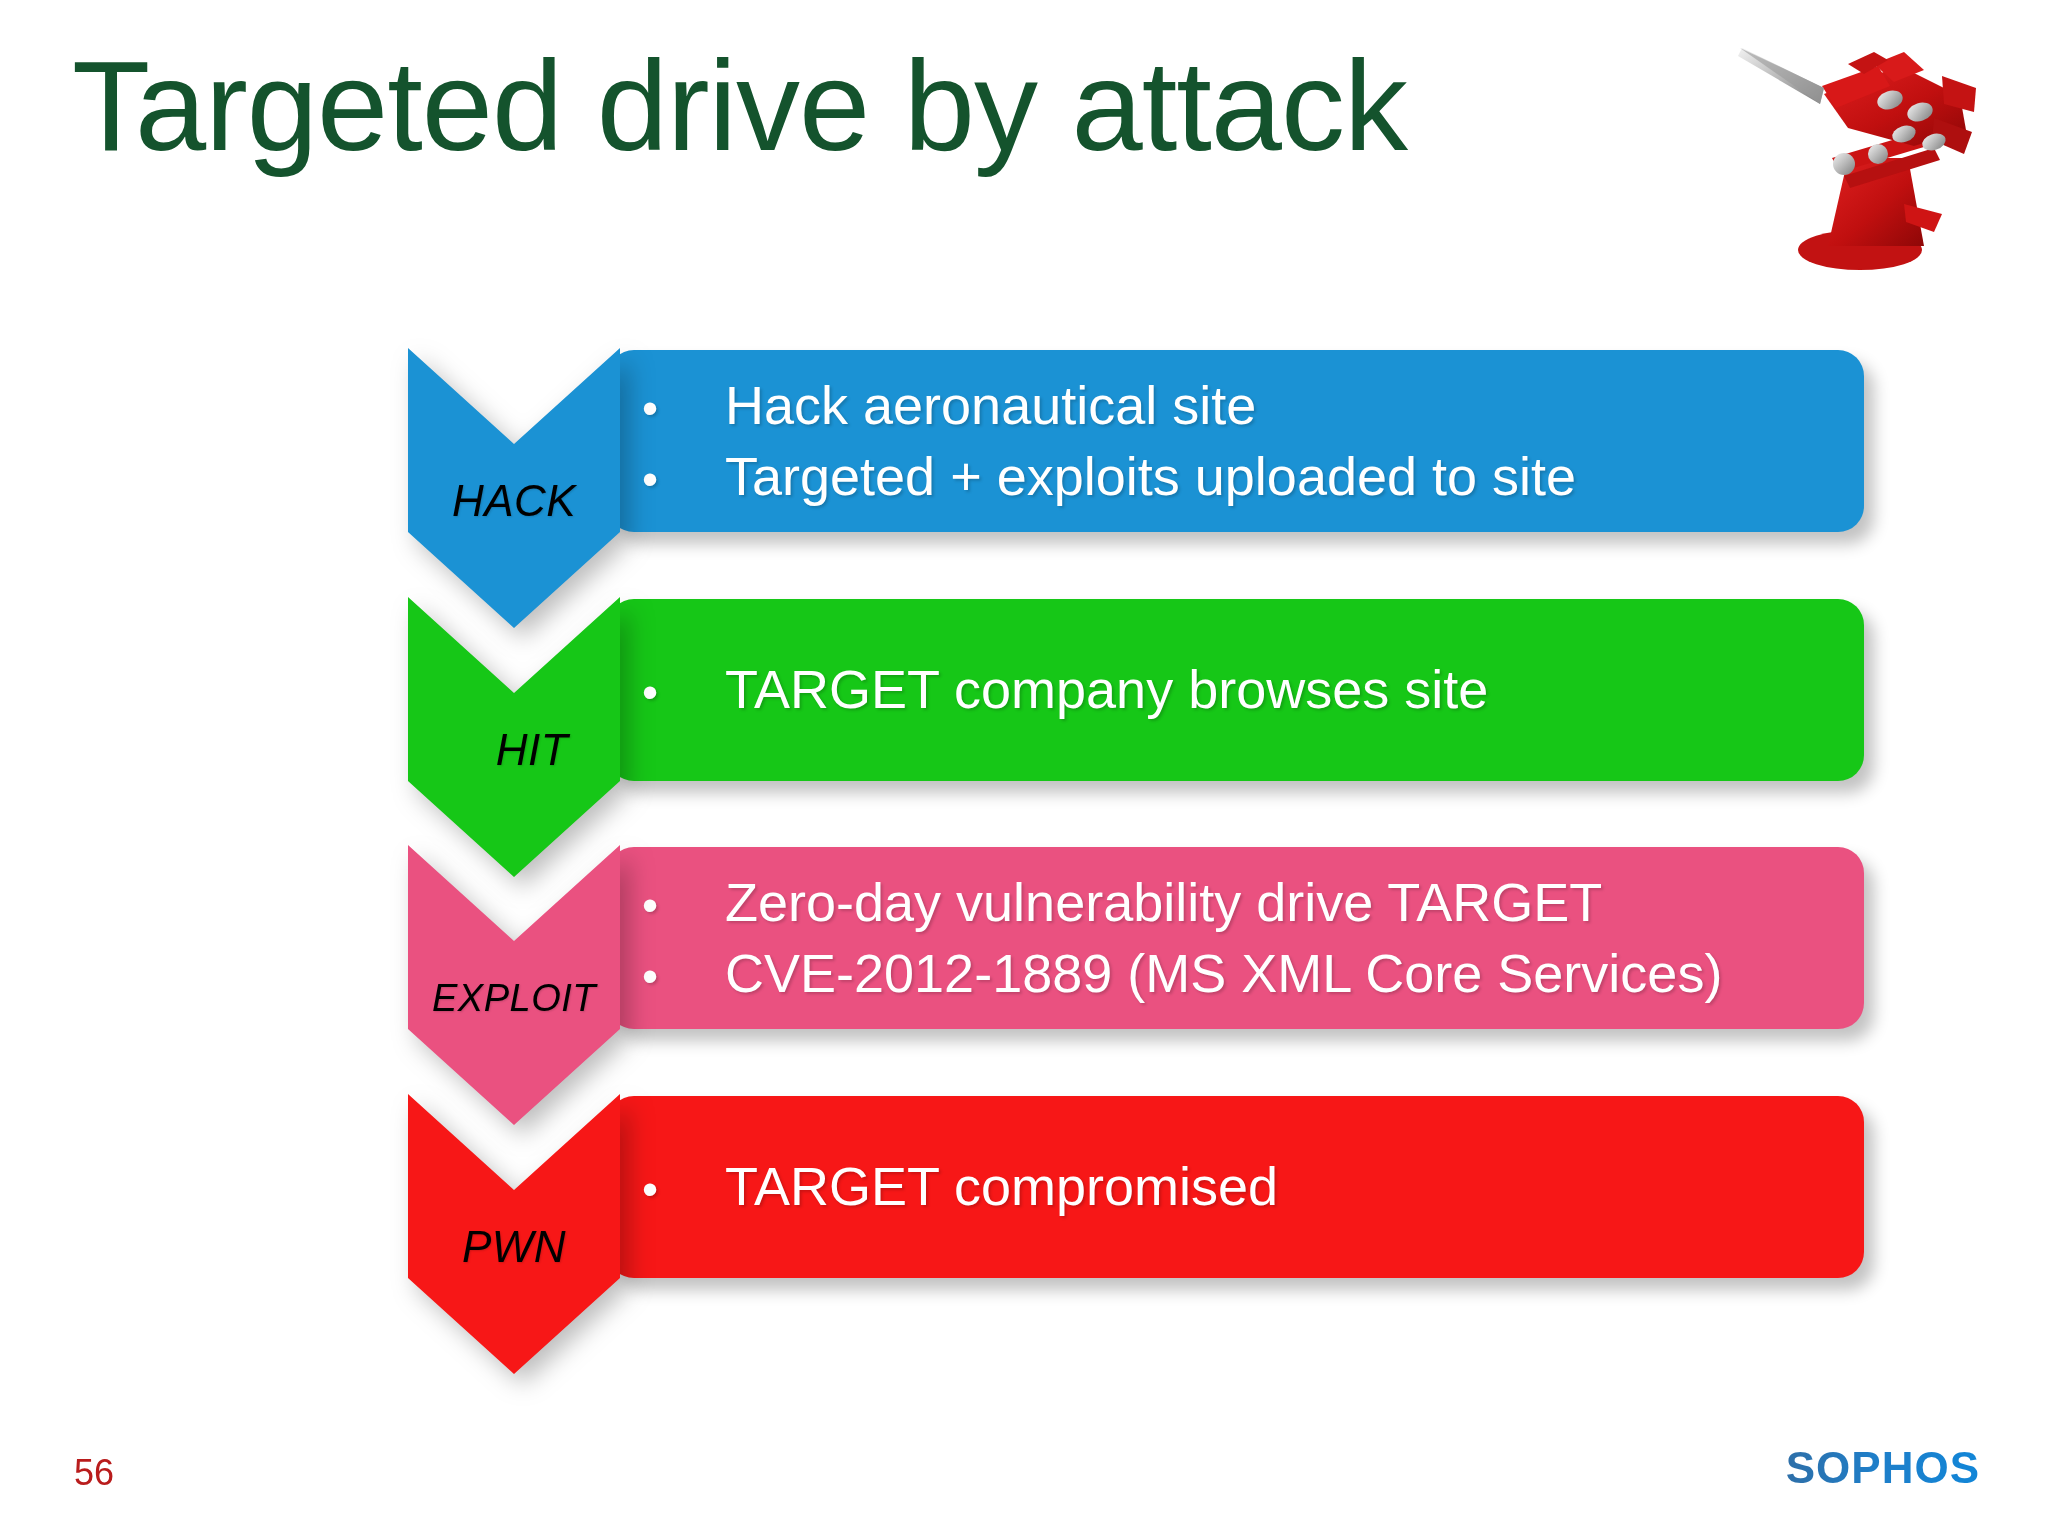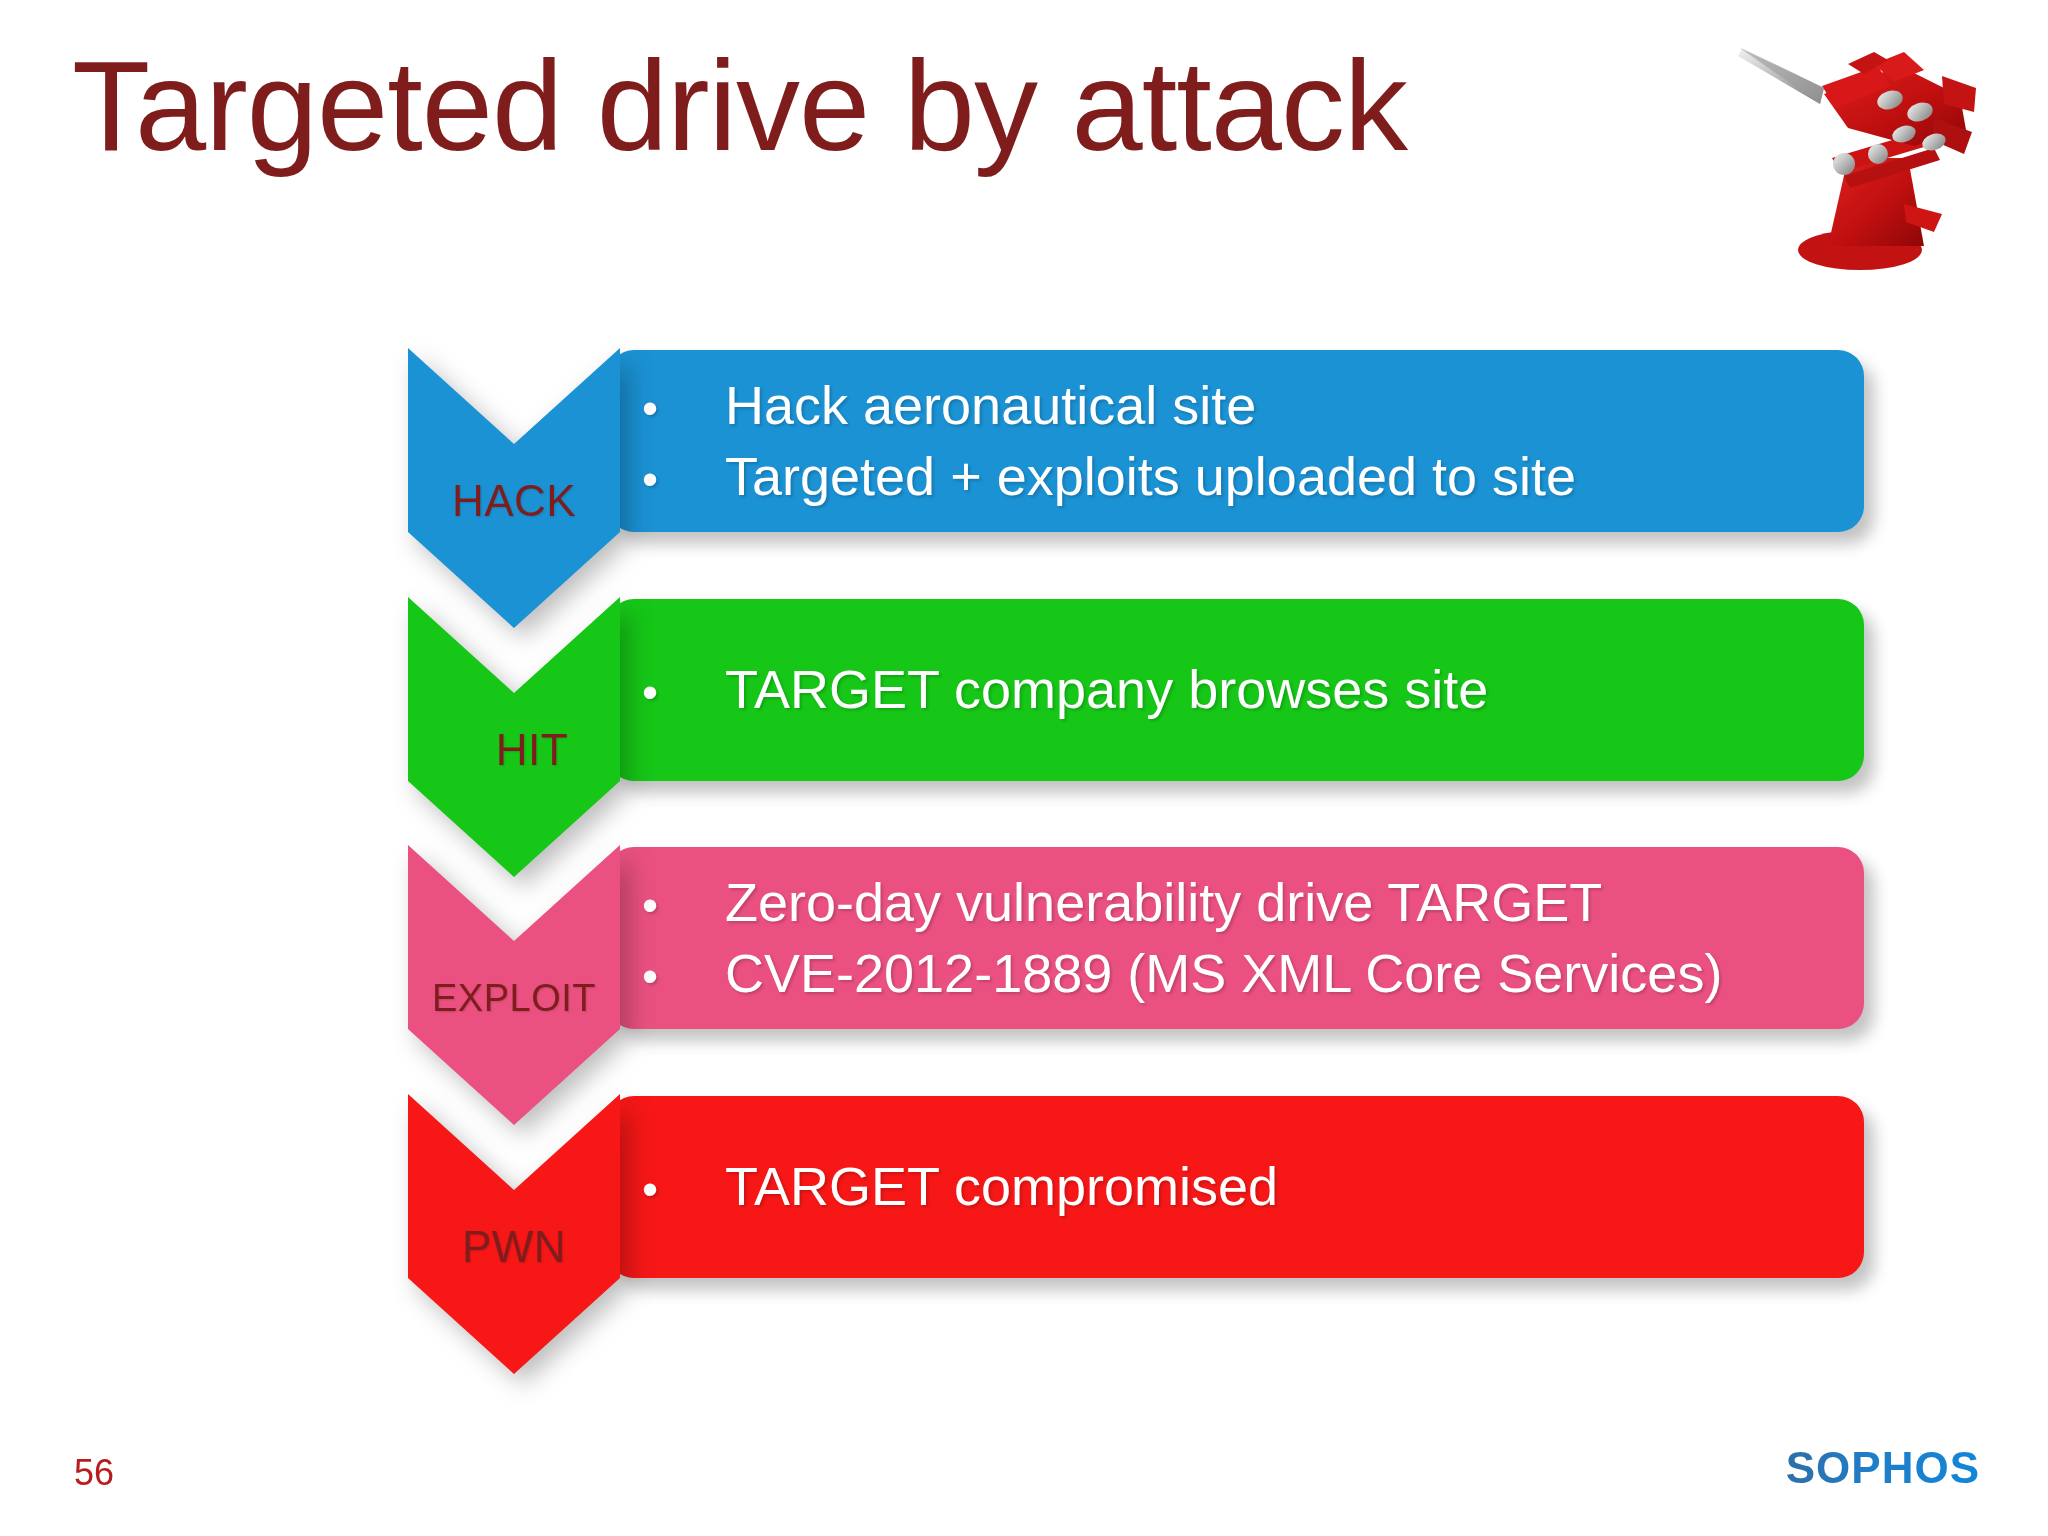--- a/index.html
+++ b/index.html
@@ -21,21 +21,21 @@
 
   
   .slide-title {
     position: absolute;
     left: 72px;
     top: 42px;
     font-size: 128px;
     line-height: 1.0;
     font-weight: 300;
     letter-spacing: -1px;
-    color: #7f1d1d;
+    color: #14532d;
     white-space: nowrap;
   }
 
   .slide-subtitle {
     position: absolute;
     left: 76px;
     top: 218px;
     font-size: 52px;
     font-weight: 400;
     color: #6e6e6e;
@@ -117,25 +117,26 @@
     filter: drop-shadow(9px 10px 12px rgba(0,0,0,0.26));
   }
 
   .chevron-svg { display: block; width: 212px; height: 100%; }
 
   .chevron-label {
     position: absolute;
     left: 0;
     width: 212px;
     text-align: center;
-    color: #7f1d1d;
+    color: #000000;
     font-size: 44px;
     letter-spacing: 0.5px;
     white-space: nowrap;
     text-shadow: 1px 1px 2px rgba(0,0,0,0.15);
+    font-style: italic;
   }
 
   .chevron-label.small { font-size: 38px; }
 
   
   .page-number {
     position: absolute;
     left: 74px;
     top: 1452px;
     font-size: 36px;

